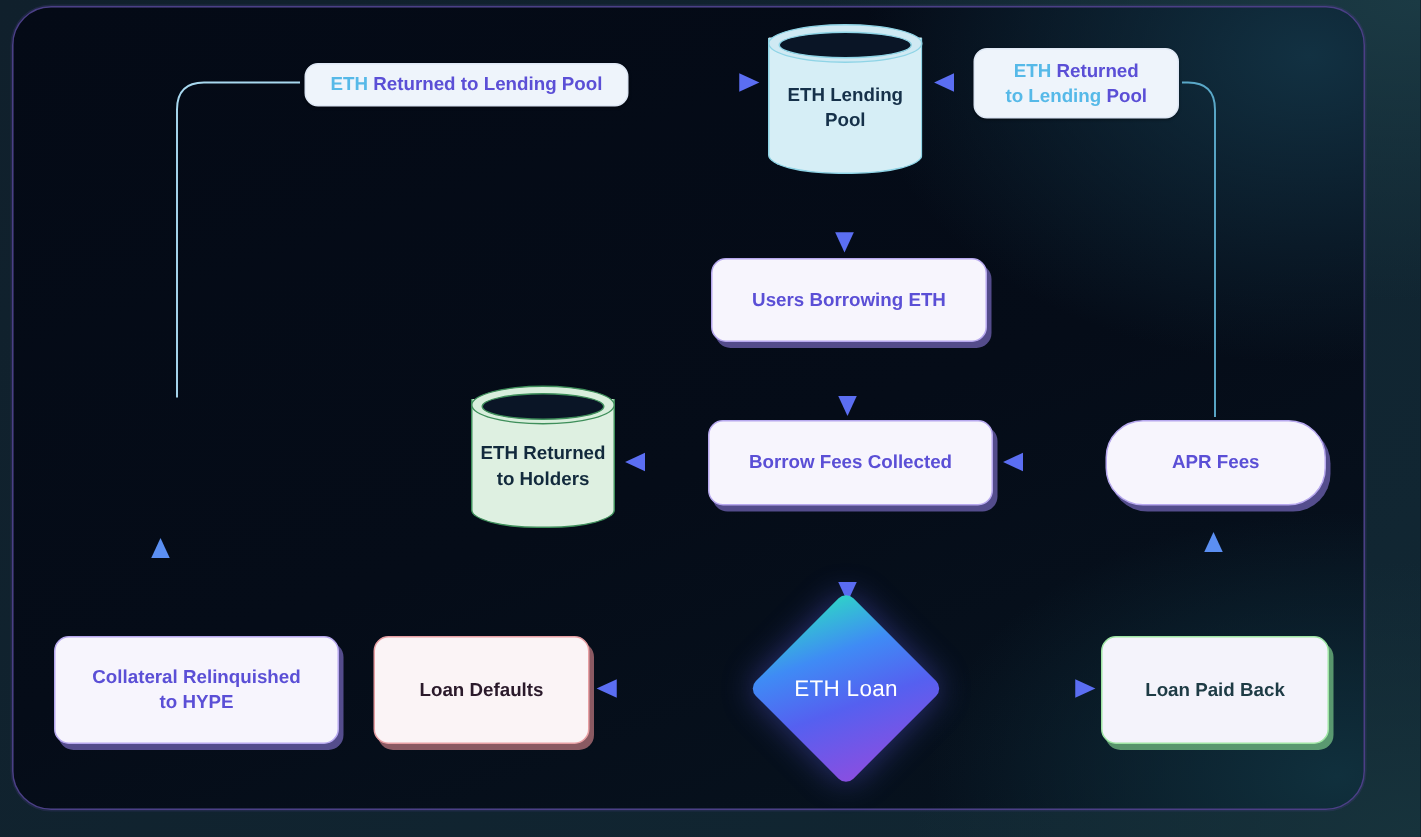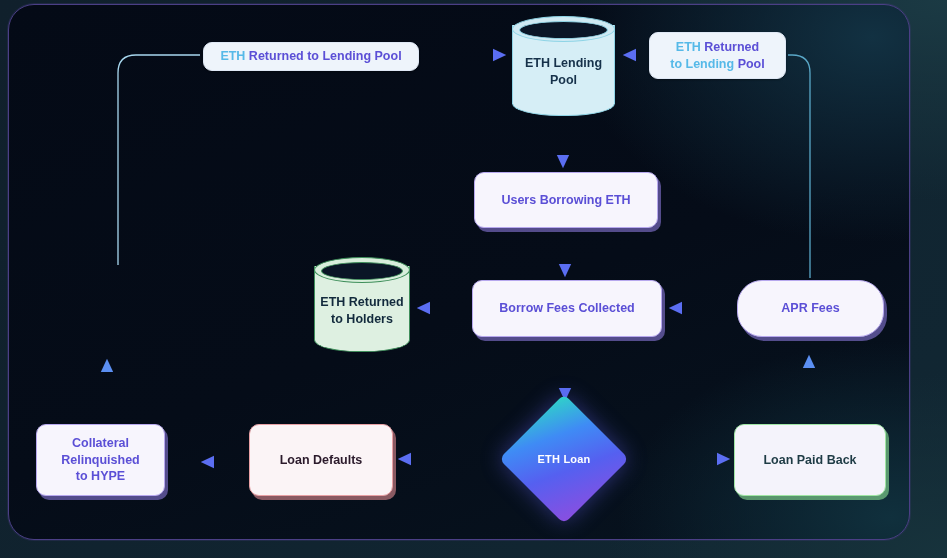--- a/index.html
+++ b/index.html
@@ -157,22 +157,22 @@
     margin-left: -46px; margin-top: -46px;
     transform: rotate(45deg);
     border-radius: 7px;
     background: linear-gradient(115deg, #2fd3c8 0%, #3f8bf5 30%, #5560f0 60%, #8b4ee0 100%);
     box-shadow: 0 0 22px rgba(90,90,230,0.45);
   }
   .diamond-label {
     position: relative;
     z-index: 3;
     color: #ffffff;
-    font-size: 11px;
-    font-weight: 700;
+    font-size: 15px;
+    font-weight: 400;
     letter-spacing: 0.2px;
   }
 </style>
 </head>
 <body>
 
 <div id="stage">
   <div id="card"></div>
 
   <svg id="svg-layer" viewBox="0 0 947 558" xmlns="http://www.w3.org/2000/svg">
@@ -271,21 +271,21 @@
       <span class="label">ETH Returned</span>
       <span class="label">to Holders</span>
     </div>
   </div>
 
 
   <div class="node box-purple" style="left:737px; top:280px; width:147px; height:57px;border-radius:25px;">
     <span class="label">APR Fees</span>
   </div>
 
-  <div class="node box-purple" style="left:36px; top:424px; width:129px; height:72px; flex-direction:column;">
+  <div class="node box-purple" style="left:36px; top:424px; width:190px; height:72px; flex-direction:column;">
     <span class="label">Collateral Relinquished</span>
     <span class="label">to HYPE</span>
   </div>
 
   <div class="node box-red" style="left:249px; top:424px; width:144px; height:72px;">
     <span class="label">Loan Defaults</span>
   </div>
 
   <div class="diamond-wrap" style="left:499px; top:394px; width:130px; height:130px;">
     <div class="diamond-shape"></div>

